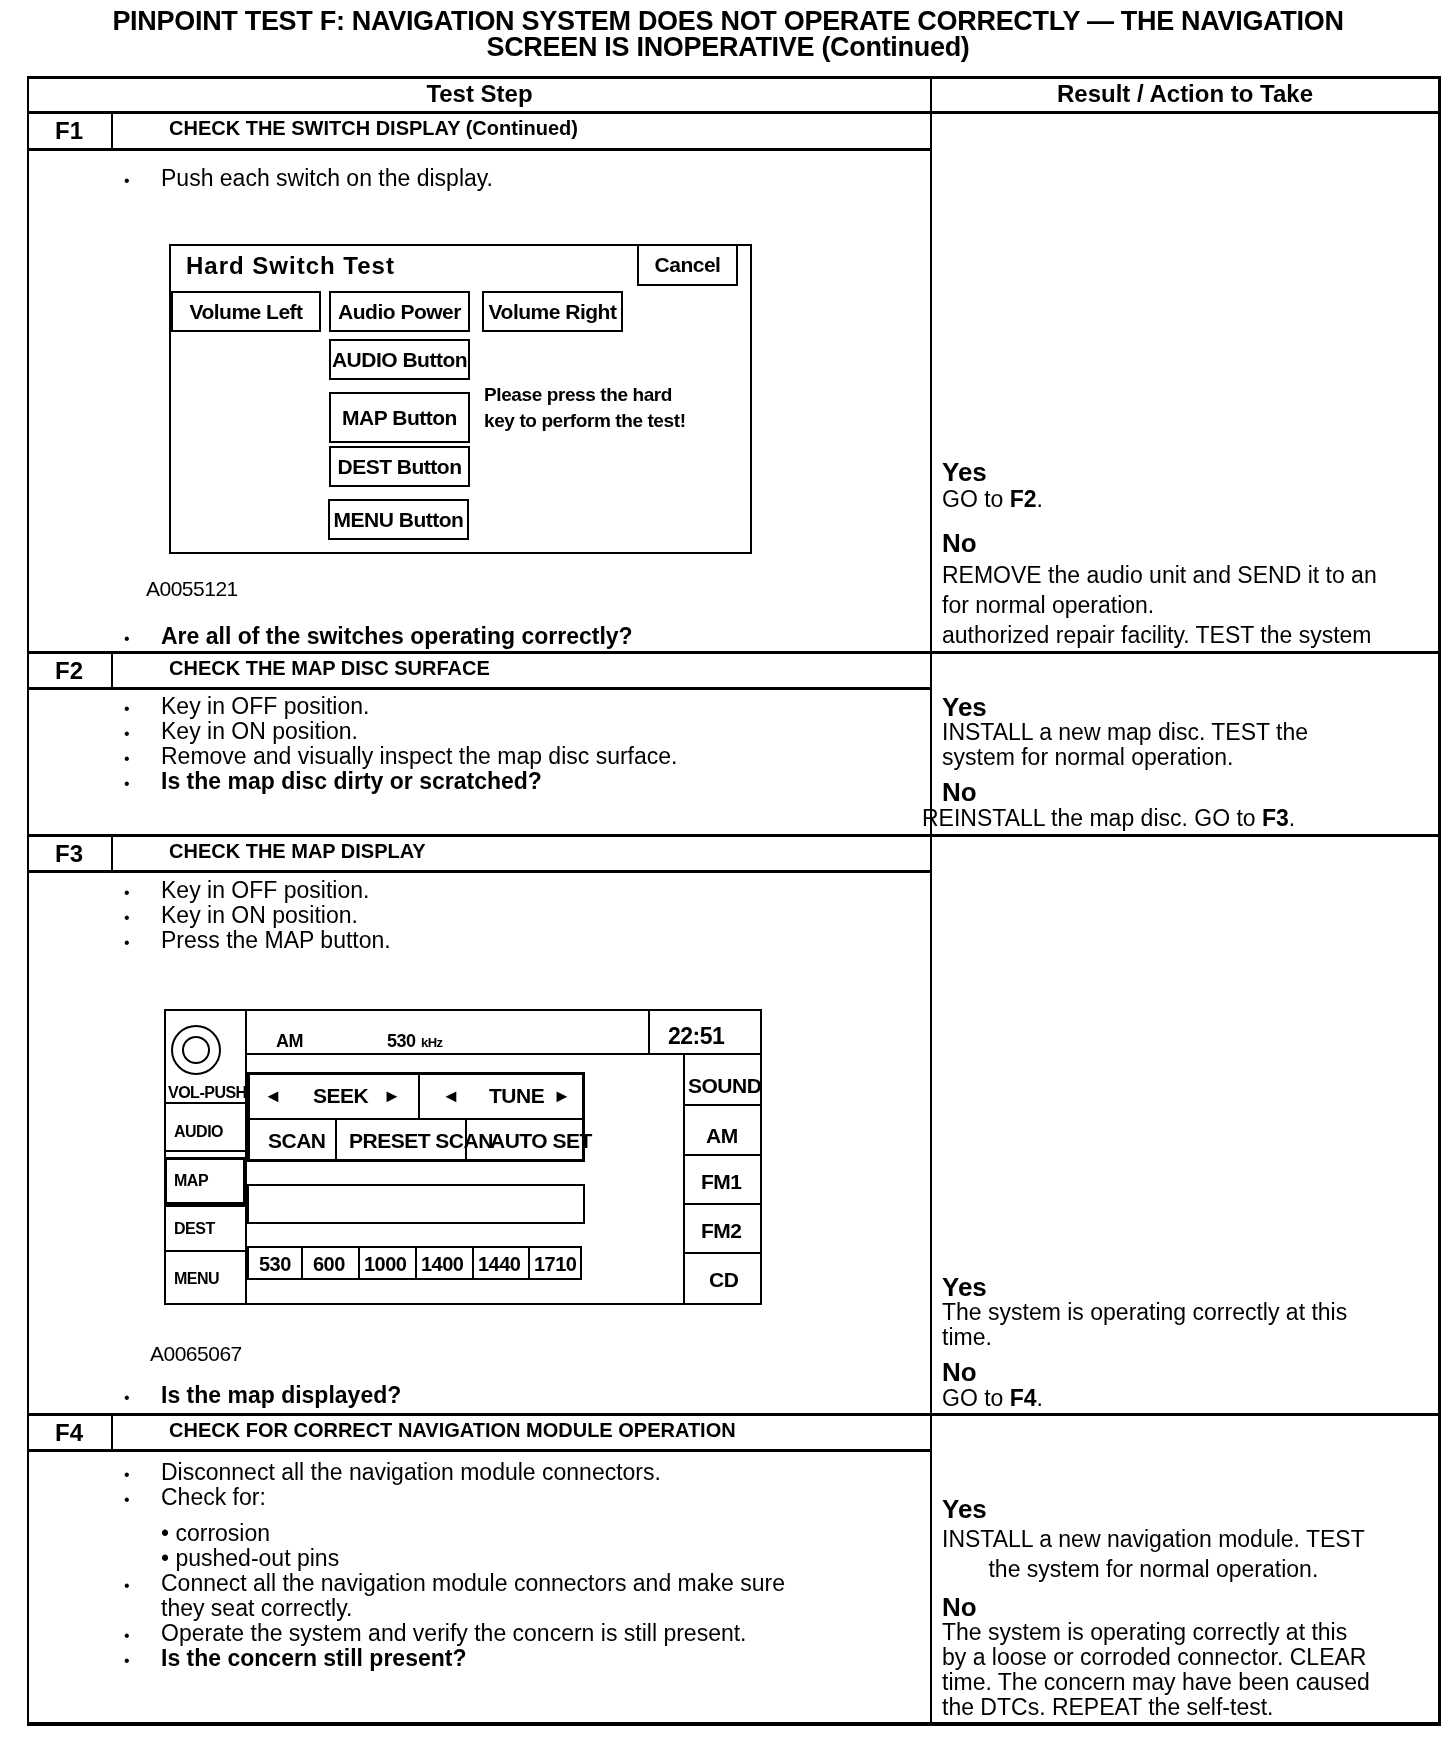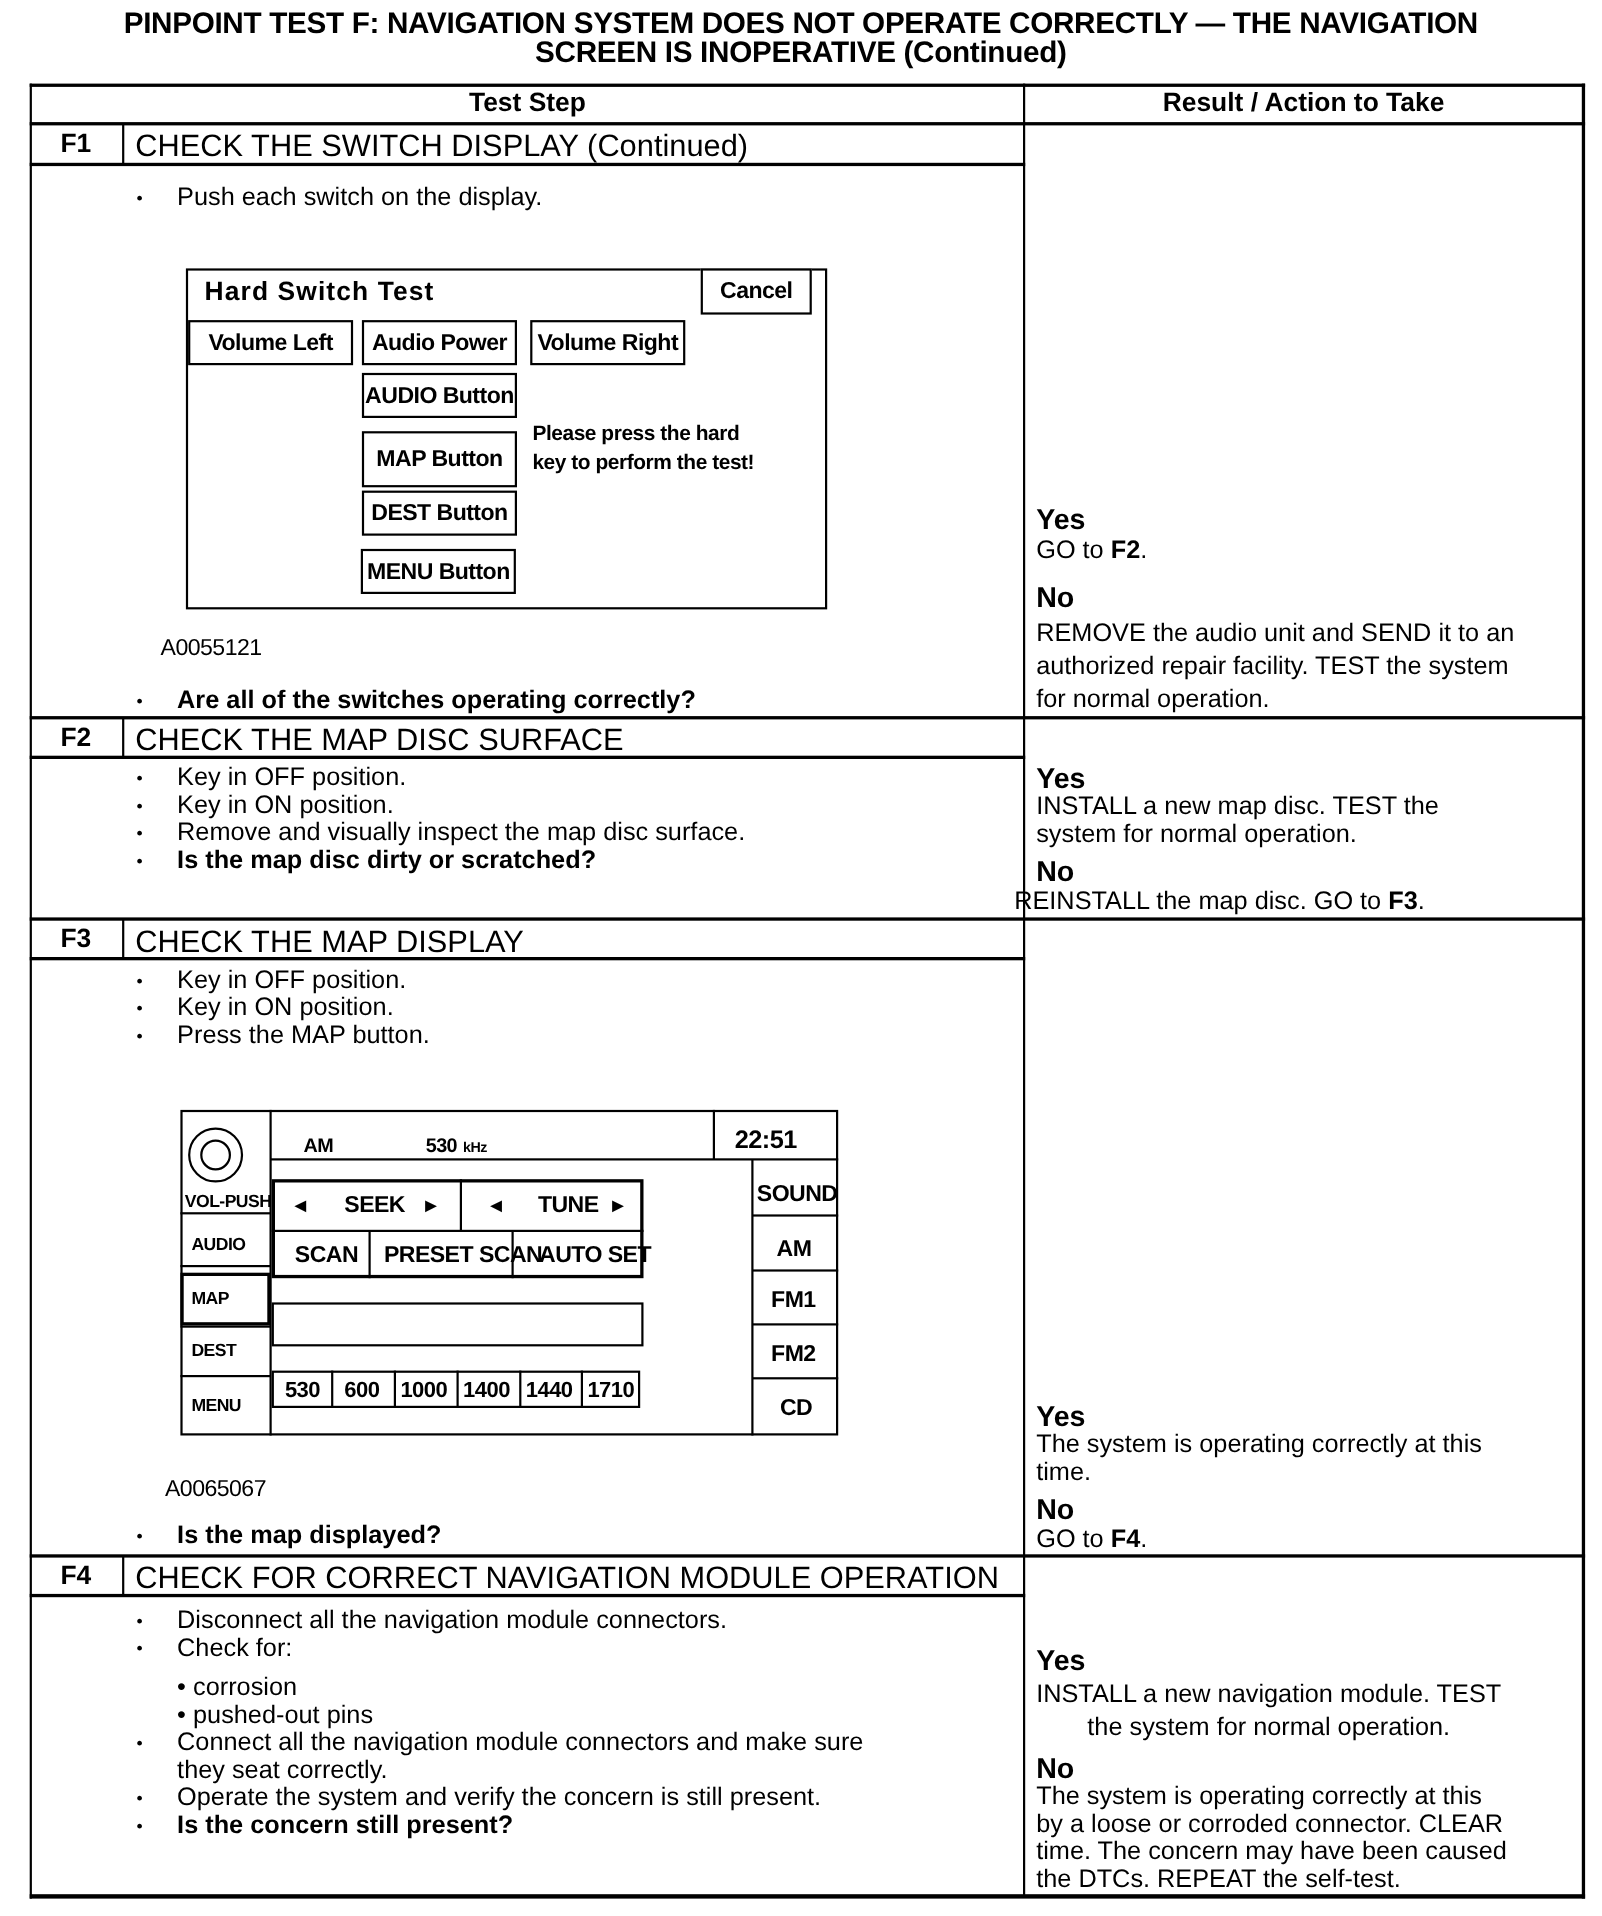--- a/index.html
+++ b/index.html
@@ -4,21 +4,21 @@
 <style>
   html, body { margin: 0; padding: 0; background: #ffffff; }
   body { width: 1456px; height: 1742px; position: relative; font-family: "Liberation Sans", sans-serif; color: #000; overflow: hidden; }
   .title { position: absolute; left: 0; top: 8px; width: 1456px; text-align: center; font-weight: bold; font-size: 27px; line-height: 26px; letter-spacing: -0.3px; }
   .hline { position: absolute; background: #000; }
   .vline { position: absolute; background: #000; }
   .txt { position: absolute; font-size: 23px; line-height: 25px; white-space: nowrap; }
   .b { font-weight: bold; }
   .hdr { font-weight: bold; font-size: 24px; }
   .step-id { position: absolute; font-weight: bold; font-size: 24px; text-align: center; width: 84px; }
-  .step-title { position: absolute; font-weight: normal; font-size: 28px; white-space: nowrap; }
+  .step-title { position: absolute; font-weight: bold; font-size: 20px; white-space: nowrap; margin-left: 46px; }
   .bullet { position: absolute; font-size: 16px; }
   .ry { position: absolute; font-weight: bold; font-size: 26px; }
   .rt { position: absolute; font-size: 23px; line-height: 26px; white-space: nowrap; }
   
   .hs-box { position: absolute; border: 2px solid #000; box-sizing: border-box; }
   .hs-btn { position: absolute; border: 2px solid #000; box-sizing: border-box; font-weight: bold; font-size: 21px; display: flex; align-items: center; justify-content: center; letter-spacing: -0.5px; background: #fff; }
   .hs-title { position: absolute; font-weight: bold; font-size: 24px; letter-spacing: 1px; }
   .hs-msg { position: absolute; font-weight: bold; font-size: 19px; line-height: 26px; letter-spacing: -0.4px; white-space: nowrap; }
   .rd-txt { position: absolute; font-weight: bold; white-space: nowrap; letter-spacing: -0.5px; }
   .caption { position: absolute; font-size: 21px; letter-spacing: -0.5px; }
@@ -86,22 +86,22 @@
 <div class="caption" style="left:146px; top:577px;">A0055121</div>
 
 <div class="bullet" style="left:124px; top:630px;">•</div>
 <div class="txt b" style="left:161px; top:624px;">Are all of the switches operating correctly?</div>
 
 <div class="ry" style="left:942px; top:457px;">Yes</div>
 <div class="rt" style="left:942px; top:486px;">GO to <b>F2</b>.</div>
 <div class="ry" style="left:942px; top:528px;">No</div>
 <div class="rt" style="left:942px; top:560px; line-height:30px;">
   <div>REMOVE the audio unit and SEND it to an</div>
+  <div>for normal operation.</div>
   <div>authorized repair facility. TEST the system</div>
-  <div>for normal operation.</div>
 </div>
 
 <div class="step-id" style="left:27px; top:657px;">F2</div>
 <div class="step-title" style="left:123px; top:657px;">CHECK THE MAP DISC SURFACE</div>
 
 <div class="bullet" style="left:124px; top:700px;">•</div>
 <div class="txt" style="left:161px; top:694px;">Key in OFF position.</div>
 <div class="bullet" style="left:124px; top:725px;">•</div>
 <div class="txt" style="left:161px; top:719px;">Key in ON position.</div>
 <div class="bullet" style="left:124px; top:750px;">•</div>

